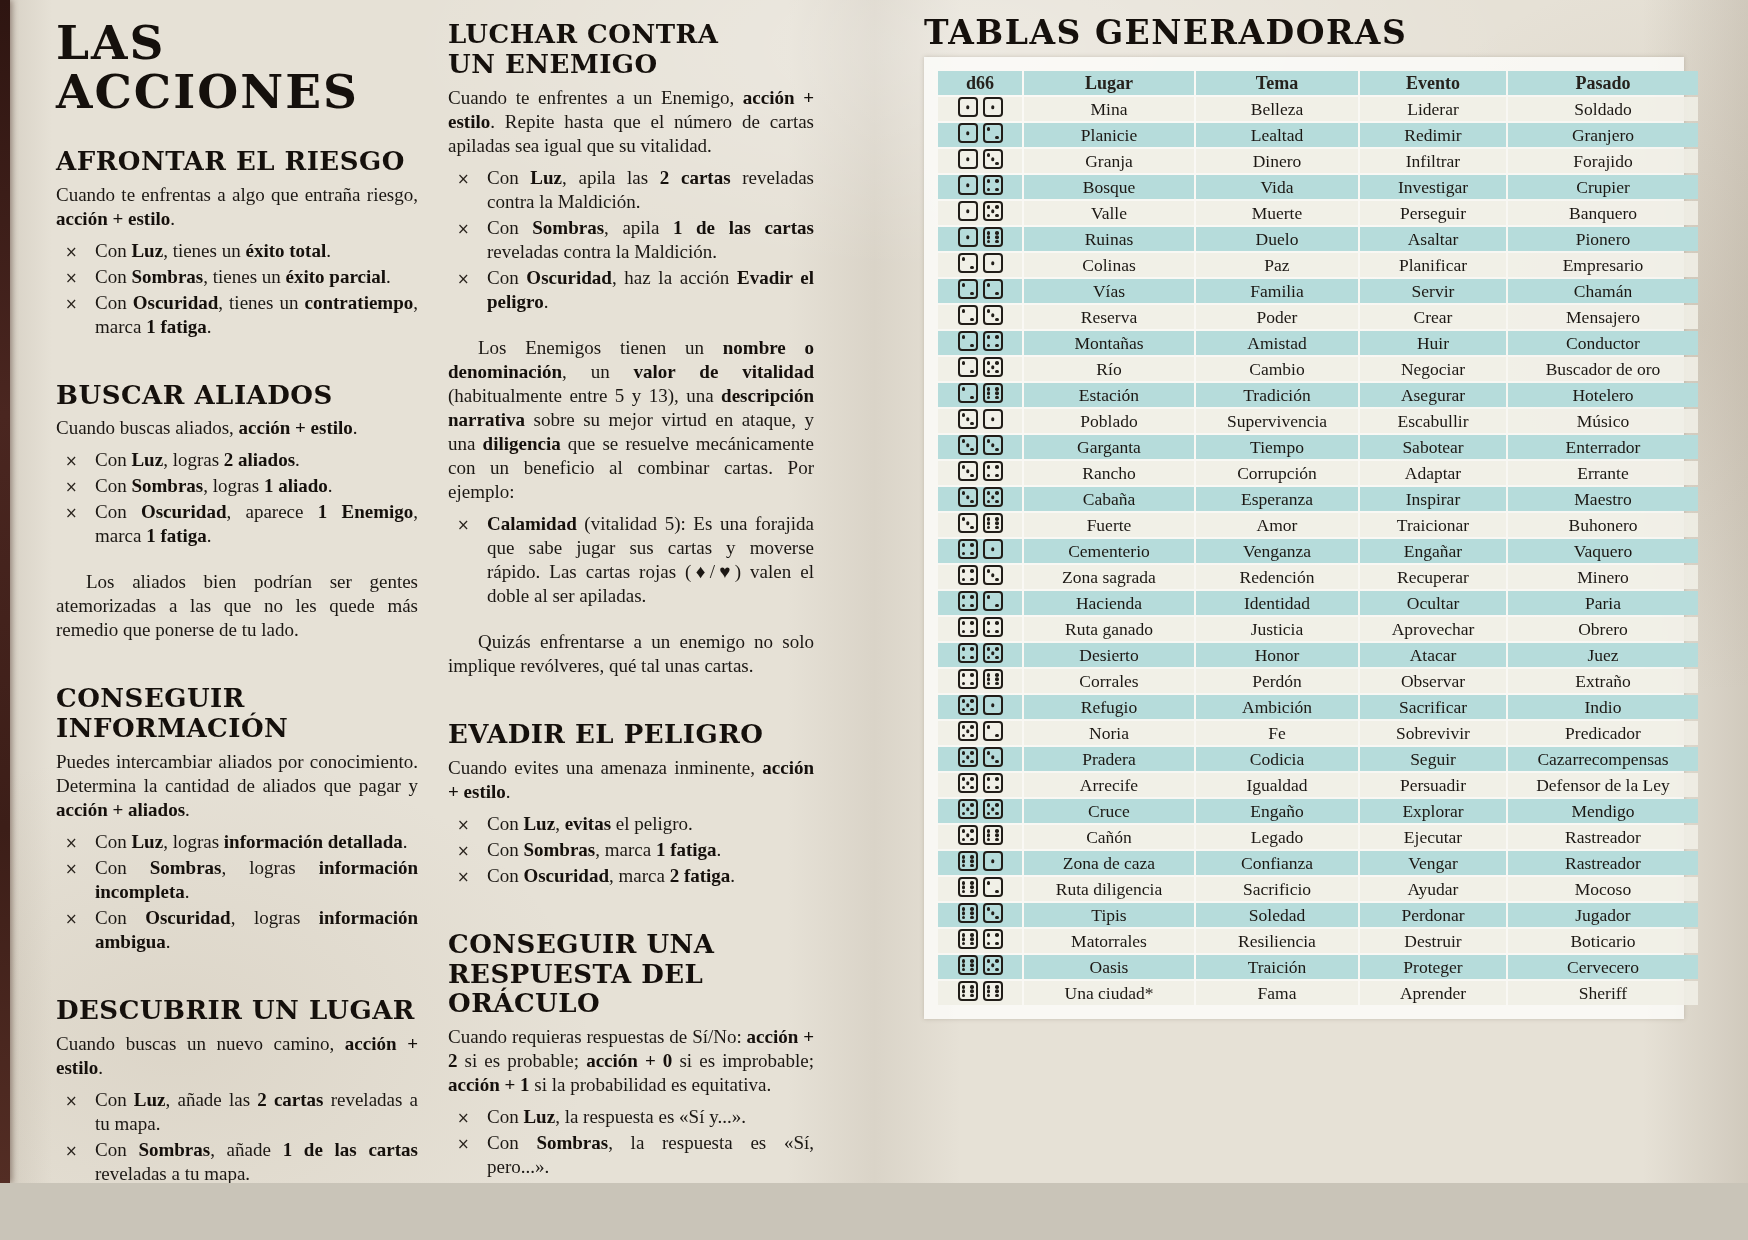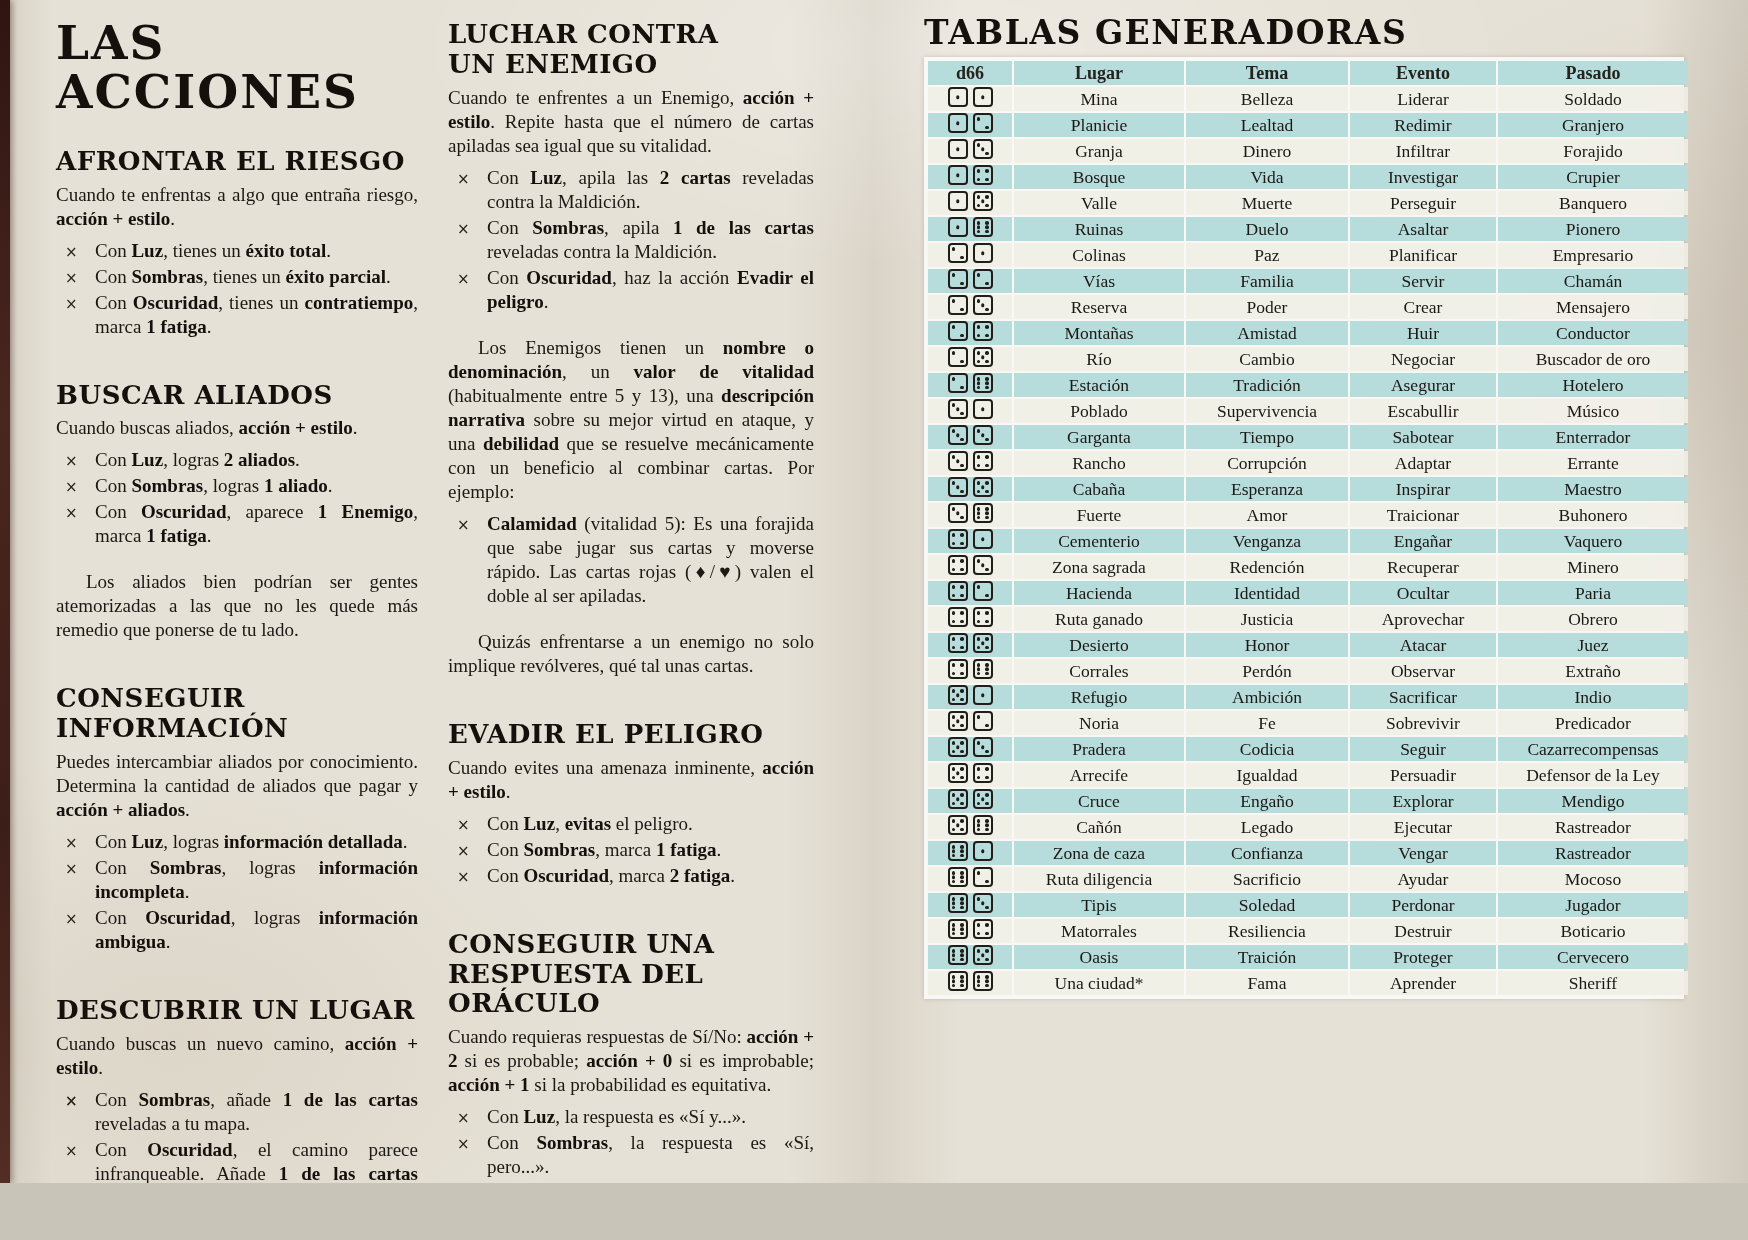--- a/index.html
+++ b/index.html
@@ -52,21 +52,21 @@
   b{font-weight:700;color:#15100c;}
   
   .right-page{position:absolute;left:924px;top:16px;width:760px;}
   h1.table-title{
     font-family:"DejaVu Serif",serif;font-weight:700;
     font-size:33px;letter-spacing:1.5px;line-height:1;
     margin:0 0 8px 0;text-align:left;color:#15100c;
   }
   .table-wrap{
     background:rgba(253,253,250,0.82);
-    padding:2px;box-shadow:0 0 4px rgba(90,80,60,0.25);
+    padding:12px;box-shadow:0 0 4px rgba(90,80,60,0.25);
   }
   table.gen{
     width:100%;table-layout:fixed;border-collapse:separate;border-spacing:2.4px;
   }
   table.gen th,table.gen td{
     height:24px;padding:0 4px;text-align:center;vertical-align:middle;
     font-size:17.5px;line-height:1.05;overflow:hidden;white-space:nowrap;
   }
   table.gen th{
     background:#b6dcdb;font-weight:700;font-size:18px;color:#26221d;
@@ -122,40 +122,40 @@
           <div class="bullets">
             <div class="bullet"><span class="marker">×</span><span class="btext">Con <b>Luz</b>, logras <b>información detallada</b>.</span></div>
             <div class="bullet"><span class="marker">×</span><span class="btext">Con <b>Sombras</b>, logras <b>información incompleta</b>.</span></div>
             <div class="bullet"><span class="marker">×</span><span class="btext">Con <b>Oscuridad</b>, logras <b>información ambigua</b>.</span></div>
           </div>
         </section>
         <section class="section">
           <h2>DESCUBRIR UN LUGAR</h2>
           <p class="para">Cuando buscas un nuevo camino, <b>acción + estilo</b>.</p>
           <div class="bullets">
-            <div class="bullet"><span class="marker">×</span></div>
+            <div class="bullet"><span class="marker">×</span><span class="btext">Con <b>Luz</b>, añade las <b>2 cartas</b> reveladas a tu mapa.</span></div>
             <div class="bullet"><span class="marker">×</span><span class="btext">Con <b>Sombras</b>, añade <b>1 de las cartas</b> reveladas a tu mapa.</span></div>
             <div class="bullet"><span class="marker">×</span><span class="btext">Con <b>Oscuridad</b>, el camino parece infranqueable. Añade <b>1 de las cartas</b> reveladas a tu mapa, <b>bocabajo</b>, y marca <b>1 fatiga</b>. Para poder atravesarlo y voltear la carta,  o .</span></div>
           </div>
         </section>
       </div>
   </div>
 
   <div class="col col2">
     <div id="col2-sections">
         <section class="section">
           <h2>LUCHAR CONTRA
 UN ENEMIGO</h2>
           <p class="para">Cuando te enfrentes a un Enemigo, <b>acción + estilo</b>. Repite hasta que el número de cartas apiladas sea igual que su vitalidad.</p>
           <div class="bullets">
             <div class="bullet"><span class="marker">×</span><span class="btext">Con <b>Luz</b>, apila las <b>2 cartas</b> reveladas contra la Maldición.</span></div>
             <div class="bullet"><span class="marker">×</span><span class="btext">Con <b>Sombras</b>, apila <b>1 de las cartas</b> reveladas contra la Maldición.</span></div>
             <div class="bullet"><span class="marker">×</span><span class="btext">Con <b>Oscuridad</b>, haz la acción <b>Evadir el peligro</b>.</span></div>
           </div>
-          <p class="para indent">Los Enemigos tienen un <b>nombre o denominación</b>, un <b>valor de vitalidad</b> (habitualmente entre 5 y 13), una <b>descripción narrativa</b> sobre su mejor virtud en ataque, y una <b>debilidad</b> que se resuelve mecánicamente con un beneficio al combinar cartas. Por ejemplo:</p>
+          <p class="para indent">Los Enemigos tienen un <b>nombre o denominación</b>, un <b>valor de vitalidad</b> (habitualmente entre 5 y 13), una <b>descripción narrativa</b> sobre su mejor virtud en ataque, y una <b>diligencia</b> que se resuelve mecánicamente con un beneficio al combinar cartas. Por ejemplo:</p>
           <div class="bullets">
             <div class="bullet"><span class="marker">×</span><span class="btext"><b>Calamidad</b> (vitalidad 5): Es una forajida que sabe jugar sus cartas y moverse rápido. Las cartas rojas (♦/♥) valen el doble al ser apiladas.</span></div>
           </div>
           <p class="para indent">Quizás enfrentarse a un enemigo no solo implique revólveres, qué tal unas cartas.</p>
         </section>
         <section class="section">
           <h2>EVADIR EL PELIGRO</h2>
           <p class="para">Cuando evites una amenaza inminente, <b>acción + estilo</b>.</p>
           <div class="bullets">
             <div class="bullet"><span class="marker">×</span><span class="btext">Con <b>Luz</b>, <b>evitas</b> el peligro.</span></div>

